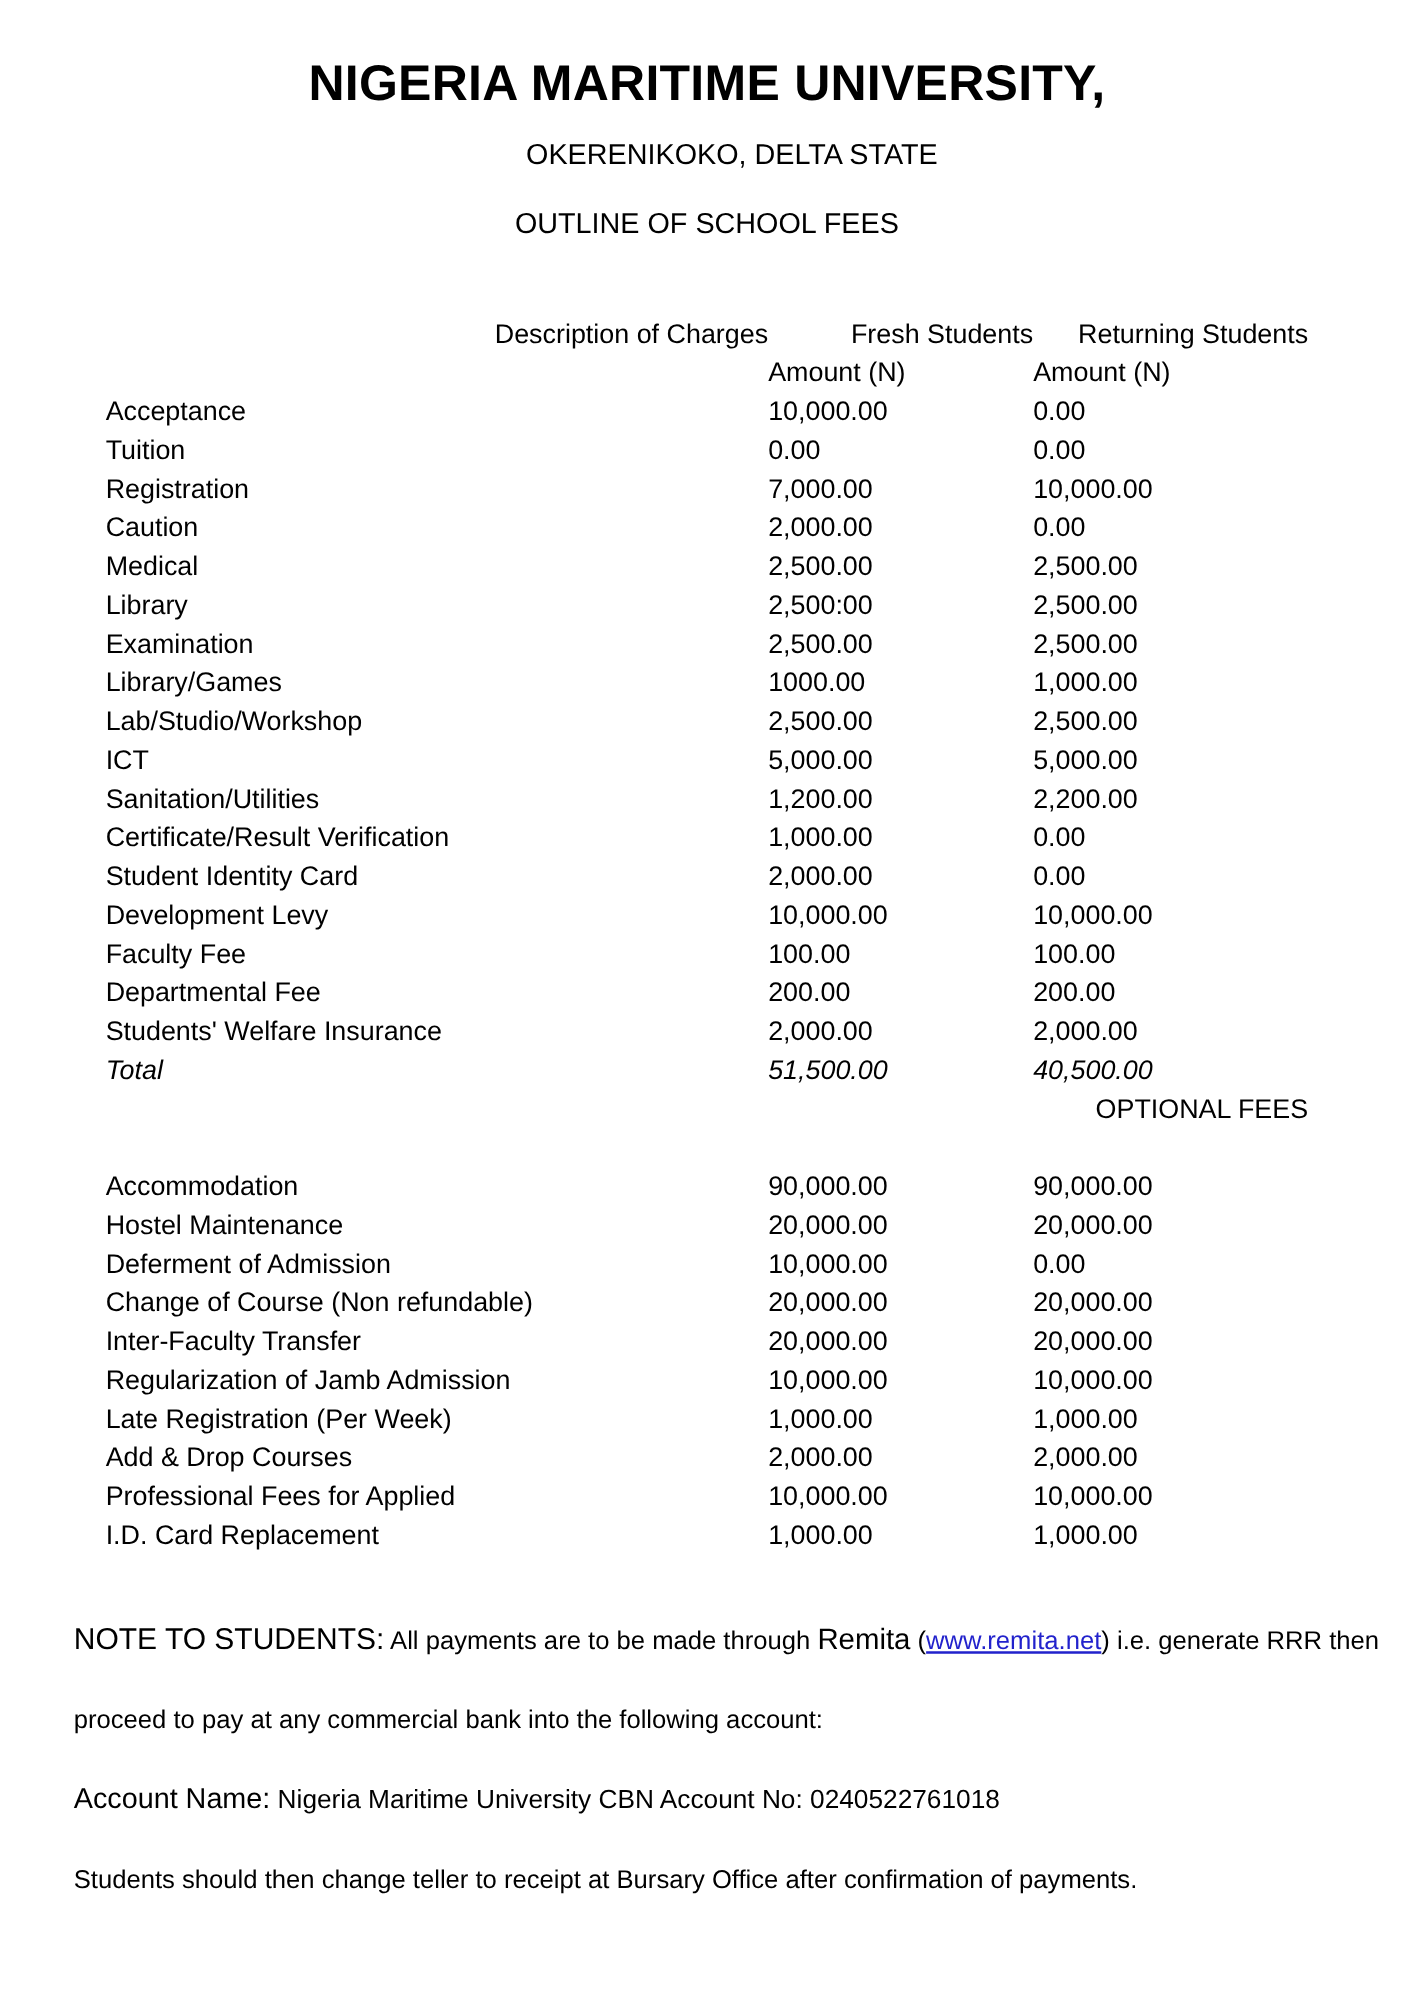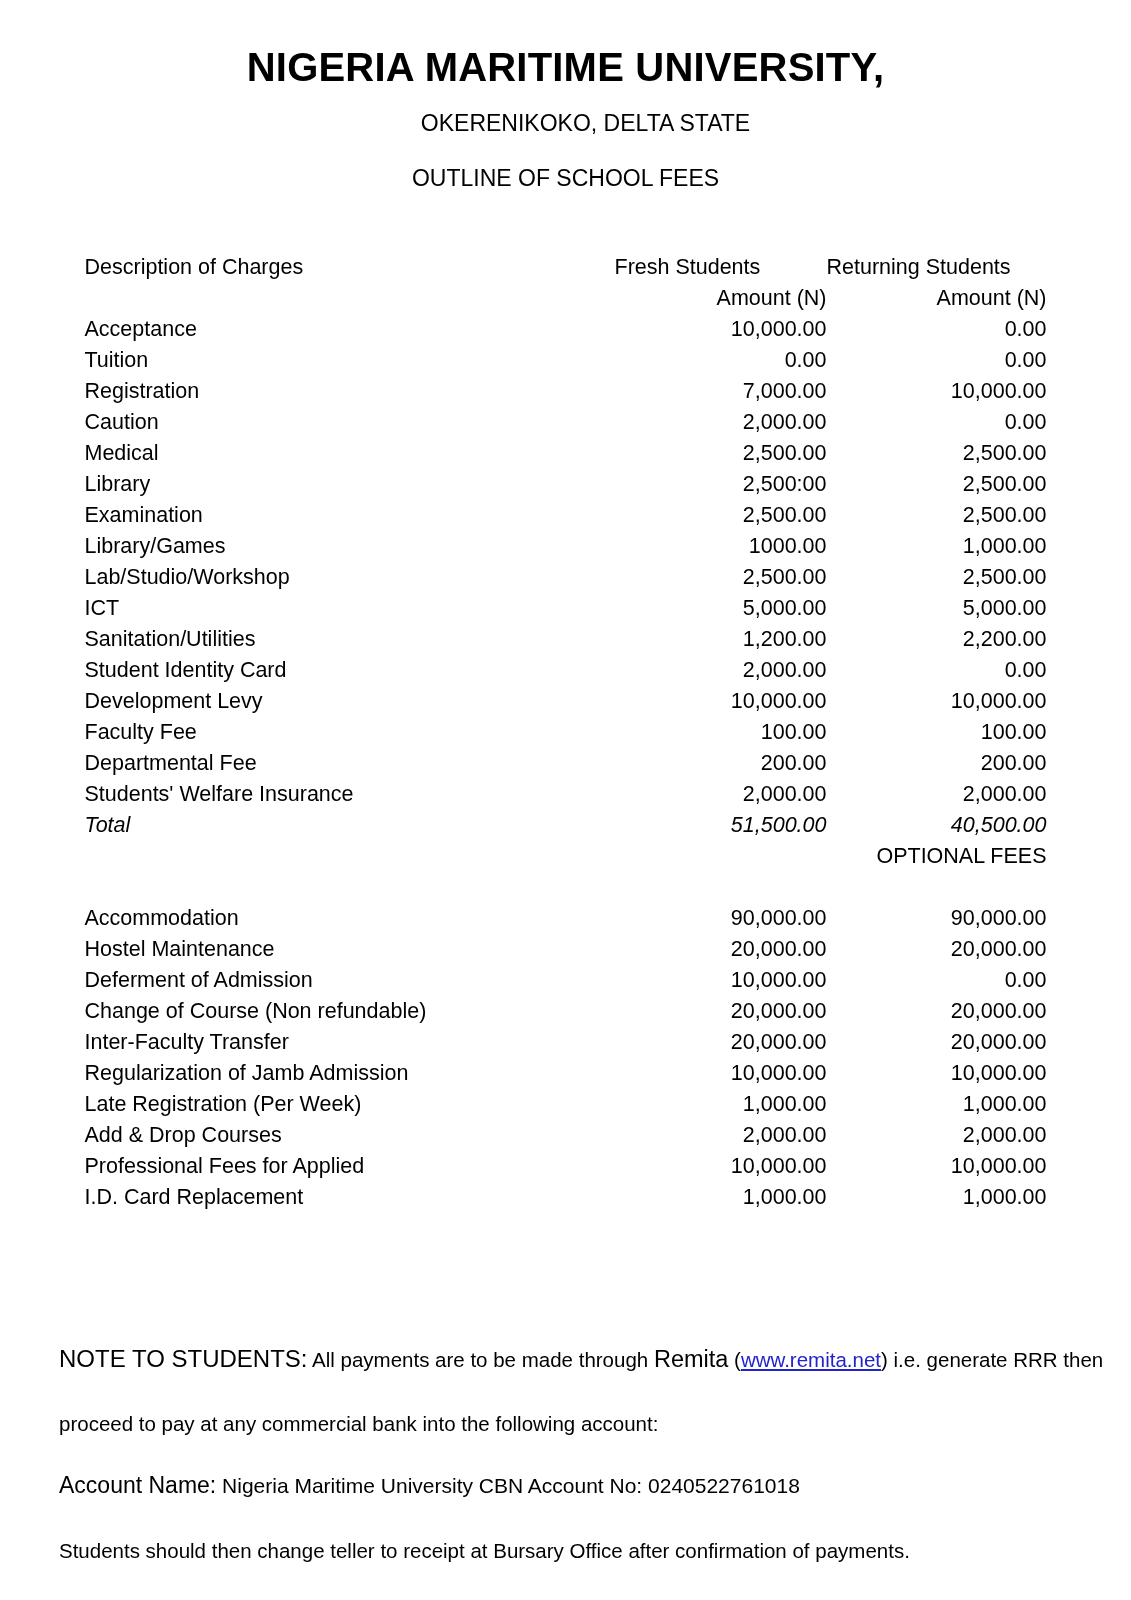--- a/index.html
+++ b/index.html
@@ -69,27 +69,27 @@
     padding: 0;
     border: none;
     font-size: 21.5px;
     font-weight: normal;
     line-height: 1.0;
     height: 31px;
     vertical-align: middle;
     white-space: nowrap;
   }
   .cell-desc  { text-align: left; padding-right: 0; }
-  .cell-num   { text-align: right; padding-right: 0; margin-top: 48px; }
+  .cell-num   { padding-right: 0; margin-top: 48px; }
 
   th.head-desc, th.head-fresh, th.head-ret {
     font-size: 21.5px;
     font-weight: 600;
     height: 37px;
-    text-align: left;
+    text-align: right;
   }
   th.head-desc { padding-right: 0; }
 
   .subhead-row td { height: 35px; }
 
   .total-row td {
     font-weight: bold;
     height: 38px;
     font-style: italic;
   }
@@ -100,21 +100,21 @@
     font-weight: normal;
     text-align: right;
   }
 
   .gap-row td { height: 22px; }
 
   
   .notes {
     position: absolute;
     left: 59px;
-    top: 1347px;
+    top: 1300px;
     width: 1000px;
   }
   .note-line {
     font-size: 20.5px;
     line-height: 1.0;
     margin: 0;
     white-space: nowrap;
   }
   .note-line.l1 { padding-bottom: 0; }
   .note-gap-1 { height: 42px; }
@@ -223,20 +223,25 @@
             <td class="cell-desc">ICT</td>
             <td class="cell-num">5,000.00</td>
             <td class="cell-num">5,000.00</td>
           </tr>
           <tr>
             <td class="cell-desc">Sanitation/Utilities</td>
             <td class="cell-num">1,200.00</td>
             <td class="cell-num">2,200.00</td>
           </tr>
           <tr>
+            <td class="cell-desc">Certificate/Result Verification</td>
+            <td class="cell-num">1,000.00</td>
+            <td class="cell-num">0.00</td>
+          </tr>
+          <tr>
             <td class="cell-desc">Student Identity Card</td>
             <td class="cell-num">2,000.00</td>
             <td class="cell-num">0.00</td>
           </tr>
           <tr>
             <td class="cell-desc">Development Levy</td>
             <td class="cell-num">10,000.00</td>
             <td class="cell-num">10,000.00</td>
           </tr>
           <tr>

